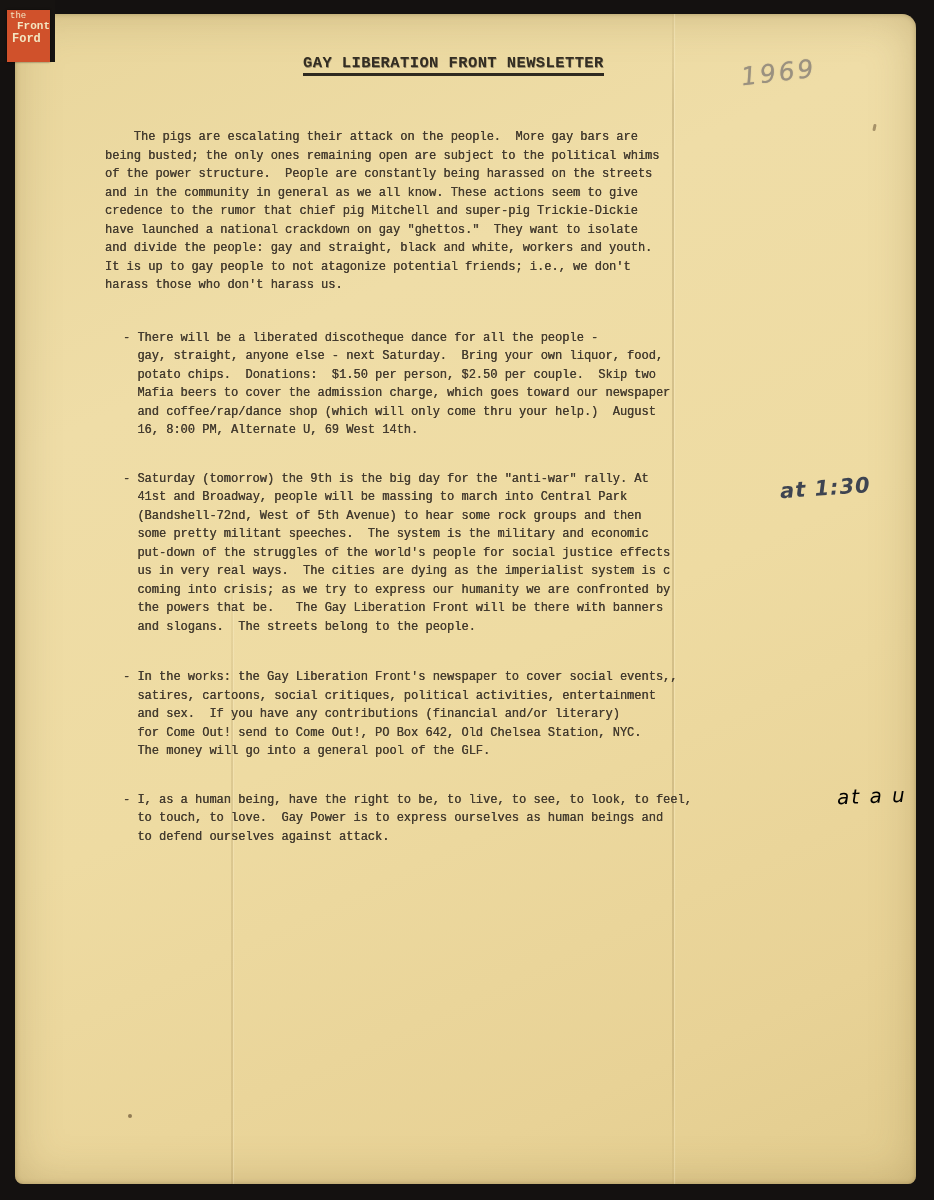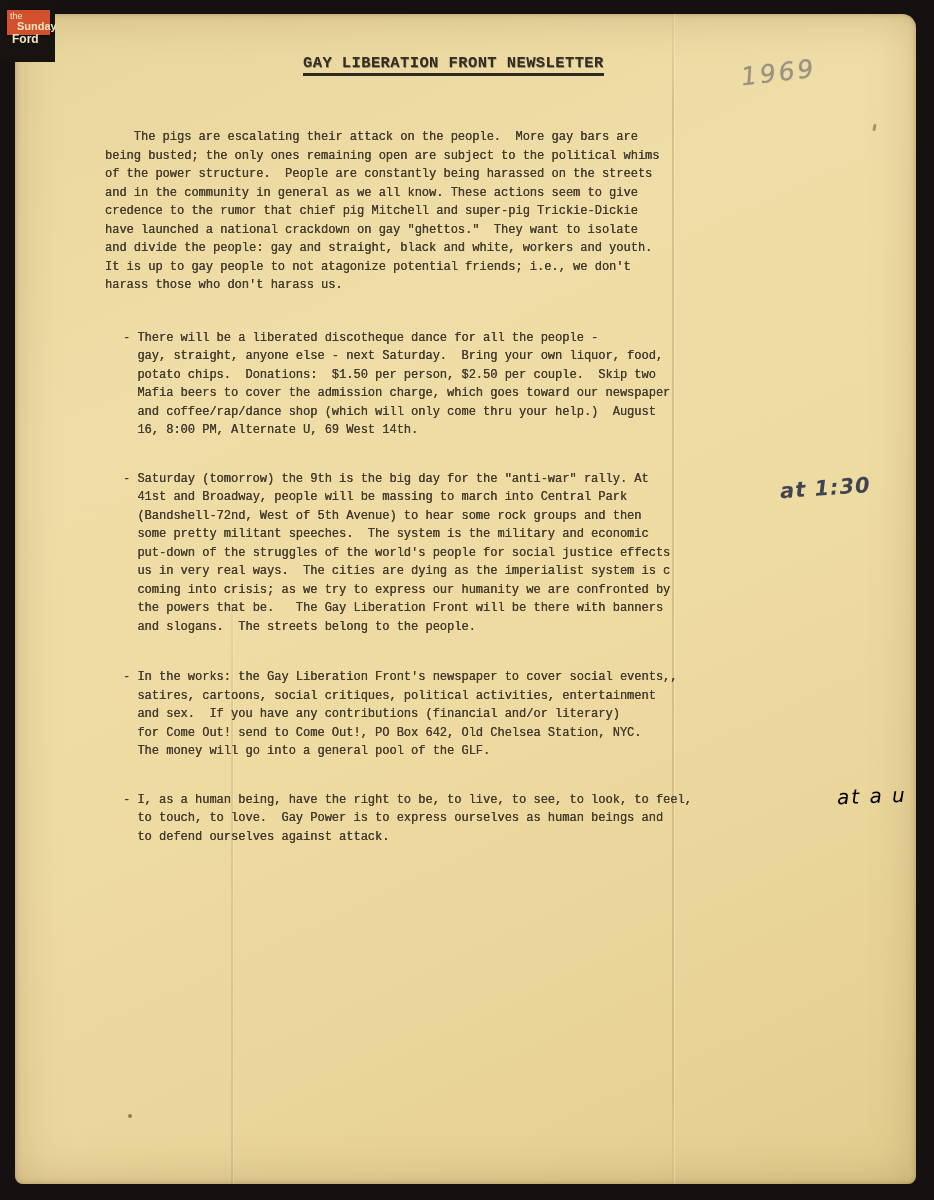--- a/index.html
+++ b/index.html
@@ -38,22 +38,22 @@
   
   .handwriting{position:absolute;font-family:"DejaVu Sans",sans-serif;font-style:italic;}
   #year-note{left:726px;top:44px;font-size:25px;color:#9a9180;letter-spacing:3px;
          transform:rotate(-7deg);text-shadow:0 0 1px rgba(140,130,112,0.6);}
   #time-note{left:765px;top:462px;font-size:21px;color:#3e4451;letter-spacing:1px;
          transform:rotate(-4deg);font-weight:bold;}
   #place-note{left:822px;top:770px;font-size:20px;color:#49506
 0;letter-spacing:2px;transform:rotate(-2deg);}
   
   #logo-notch{position:absolute;left:0;top:0;width:55px;height:62px;background:#161311;z-index:2;}
-  #logo{position:absolute;left:7px;top:10px;width:43px;height:25px;background:#d0512b;z-index:3;
-        font-family:Liberation Sans, sans-serif;color:#f3e6c2;
+  #logo{position:absolute;left:7px;top:10px;width:43px;height:52px;background:#d0512b;z-index:3;
+        font-family:Liberation Mono, monospace;color:#f3e6c2;
         box-shadow:0 0 2px rgba(0,0,0,0.6);}
   #logo-the{position:absolute;left:3px;top:1px;font-size:9px;}
   #logo-henry{position:absolute;left:10px;top:10px;font-size:11px;font-weight:bold;}
   #logo-ford{position:absolute;left:5px;top:22px;font-size:12px;font-weight:bold;text-align:right;}
 </style>
 </head>
 <body>
 
 <div id="stage">
 
@@ -104,17 +104,17 @@
     </div>
 
     <div id="time-note" class="handwriting">at 1:30</div>
     <div id="place-note" class="handwriting">at a u</div>
 
   </div>
 
   <div id="logo-notch"></div>
   <div id="logo">
     <span id="logo-the">the</span>
-    <span id="logo-henry">Sunday</span>
+    <span id="logo-henry">Front</span>
     <span id="logo-ford">Ford</span>
   </div>
 
 </div>
 
 </body></html>

